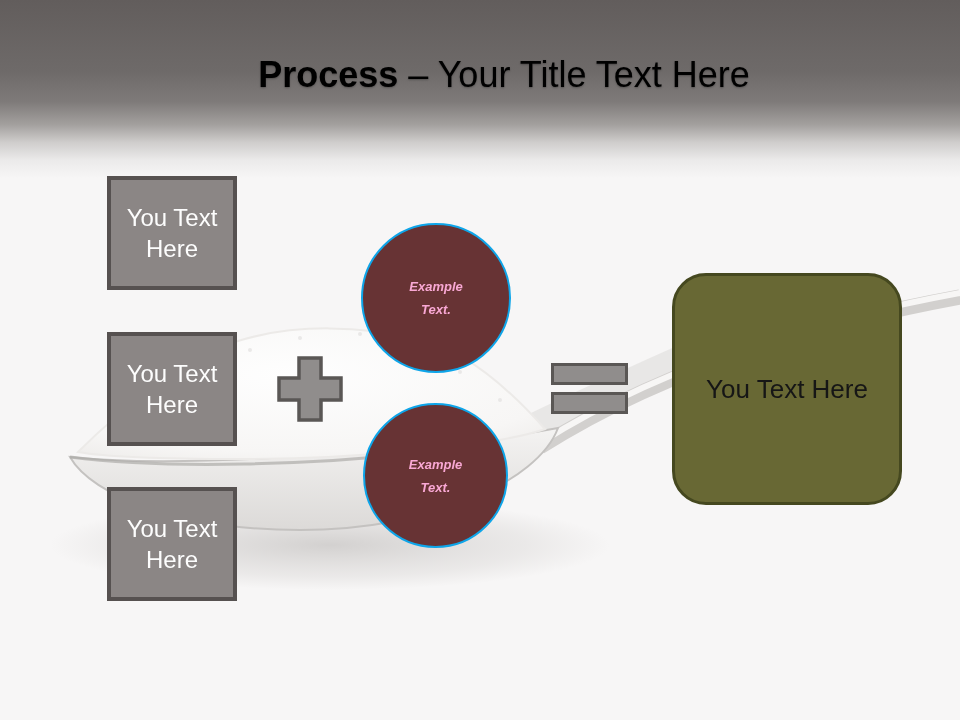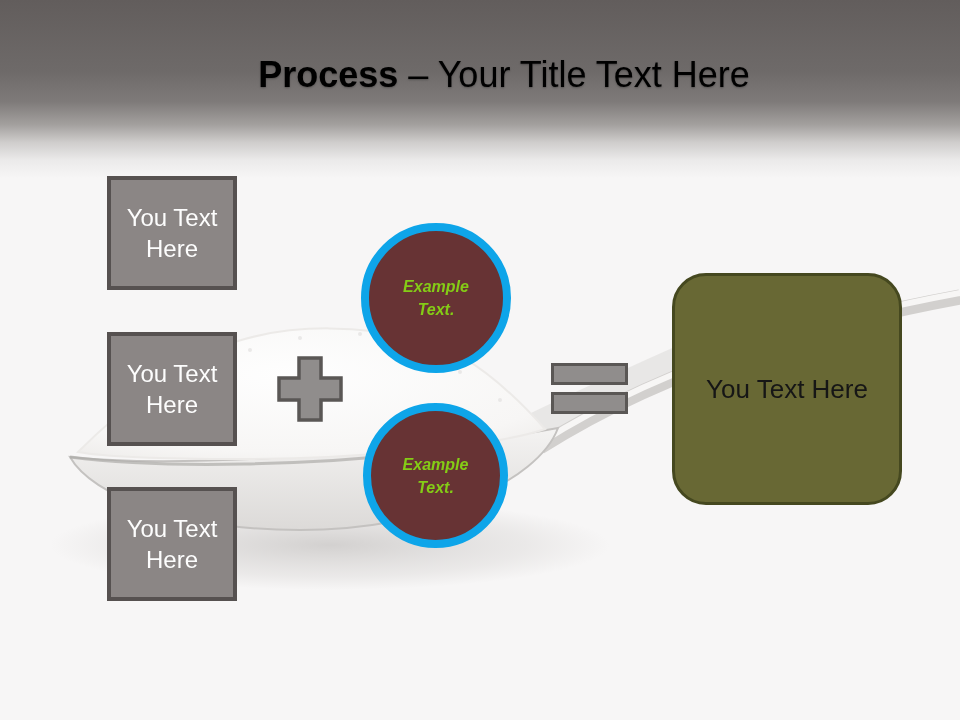--- a/index.html
+++ b/index.html
@@ -31,22 +31,22 @@
     left:107px;width:130px;height:114px;
     background:#8b8685;border:4px solid #565150;box-sizing:border-box;
     color:#fdfdfd;font-size:24px;line-height:31px;
   }
   .graybox.b1{top:176px;}
   .graybox.b2{top:332px;}
   .graybox.b3{top:487px;}
   .graybox .lbl{width:104px;}
   .circle{
     border-radius:50%;
-    background:#673334;border:8px solid #0ea5e9;box-sizing:border-box;
-    color:#84cc16;font-size:16px;font-weight:bold;font-style:italic;line-height:23px;
+    background:#673334;border:2px solid #0ea5e9;box-sizing:border-box;
+    color:#f9a8d4;font-size:13px;font-weight:bold;font-style:italic;line-height:23px;
     z-index:4;
   }
   .circle.c1{left:361px;top:223px;width:150px;height:150px;}
   .circle.c2{left:363px;top:403px;width:145px;height:145px;}
   .circle .lbl{width:80px;}
   .plus-wrap{left:276px;top:355px;width:68px;height:68px;z-index:3;}
   .equals-bar{
     left:551px;width:77px;height:22px;
     background:#908d8c;border:3px solid #5a5755;box-sizing:border-box;z-index:3;
   }

